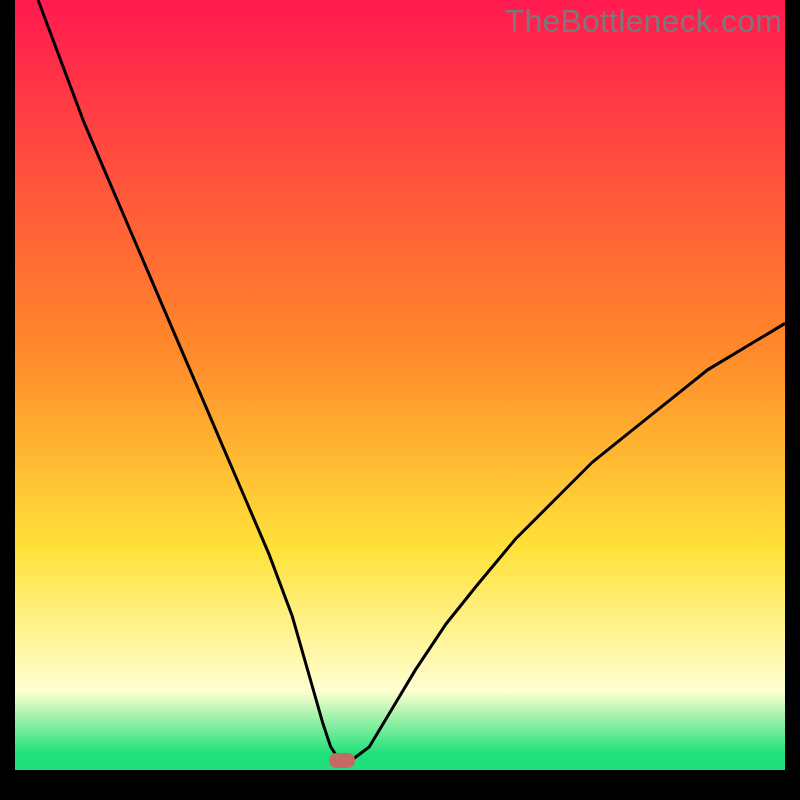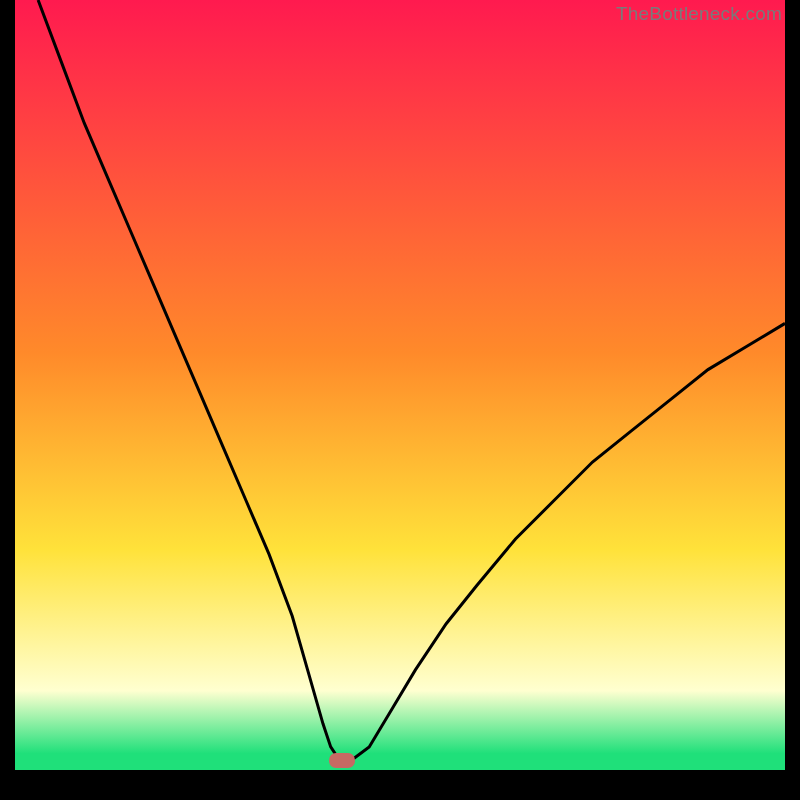--- a/index.html
+++ b/index.html
@@ -24,21 +24,21 @@
     left: 0;
     top: 0;
     width: 770px;
     height: 785px;
   }
   .watermark {
     position: absolute;
     top: 3px;
     right: 18px;
     color: #7a7a7a;
-    font-size: 19px;
+    font-size: 32px;
     font-weight: 500;
     letter-spacing: 0.2px;
   }
   .marker {
     position: absolute;
     width: 26px;
     height: 15px;
     background: #c56a63;
     border-radius: 7px;
   }

